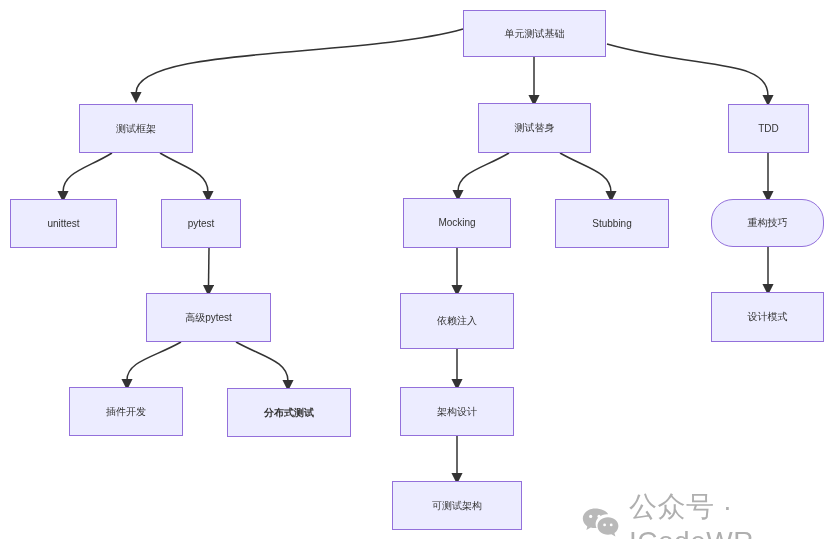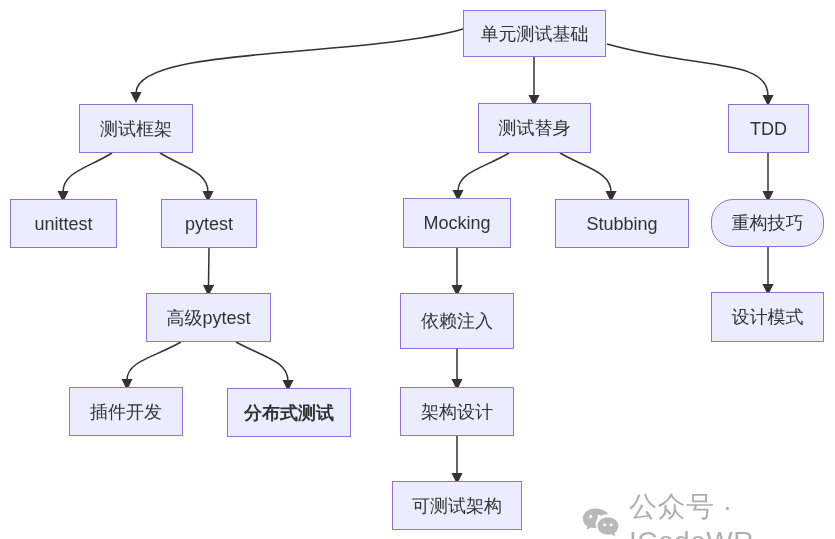--- a/index.html
+++ b/index.html
@@ -11,21 +11,21 @@
     overflow:hidden;
   }
   .edges{position:absolute;left:0;top:0;width:835px;height:539px;}
   .node{
     position:absolute;
     box-sizing:border-box;
     background:#ECECFF;
     border:1px solid #9370DB;
     color:#333333;
     display:flex;align-items:center;justify-content:center;
-    font-size:18px;
+    font-size:10px;
     line-height:1;
     white-space:nowrap;
   }
   .watermark{
     position:absolute;left:582px;top:488px;
     display:flex;align-items:center;gap:9px;
     color:#AFAFAF;
     font-size:28px;
     user-select:none;
   }
@@ -59,23 +59,23 @@
       <path d="M 768 153 L 768 192" marker-end="url(#arrow)"></path>
       <path d="M 768 247 L 768 285" marker-end="url(#arrow)"></path>
     </g>
   </svg>
 
   <div class="node" style="left:463px;top:10px;width:143px;height:47px;">单元测试基础</div>
   <div class="node" style="left:79px;top:104px;width:114px;height:49px;">测试框架</div>
   <div class="node" style="left:478px;top:103px;width:113px;height:50px;">测试替身</div>
   <div class="node" style="left:728px;top:104px;width:81px;height:49px;">TDD</div>
   <div class="node" style="left:10px;top:199px;width:107px;height:49px;">unittest</div>
-  <div class="node" style="left:161px;top:199px;width:96px;height:49px;">pytest</div>
+  <div class="node" style="left:161px;top:199px;width:80px;height:49px;">pytest</div>
   <div class="node" style="left:403px;top:198px;width:108px;height:50px;">Mocking</div>
-  <div class="node" style="left:555px;top:199px;width:134px;height:49px;">Stubbing</div>
+  <div class="node" style="left:555px;top:199px;width:114px;height:49px;">Stubbing</div>
   <div class="node" style="left:711px;top:199px;width:113px;height:48px;border-radius:22px;">重构技巧</div>
   <div class="node" style="left:146px;top:293px;width:125px;height:49px;">高级pytest</div>
   <div class="node" style="left:400px;top:293px;width:114px;height:56px;">依赖注入</div>
   <div class="node" style="left:711px;top:292px;width:113px;height:50px;">设计模式</div>
   <div class="node" style="left:69px;top:387px;width:114px;height:49px;">插件开发</div>
   <div class="node" style="left:227px;top:388px;width:124px;height:49px;font-weight:bold;">分布式测试</div>
   <div class="node" style="left:400px;top:387px;width:114px;height:49px;">架构设计</div>
   <div class="node" style="left:392px;top:481px;width:130px;height:49px;">可测试架构</div>
 
   <div class="watermark">

